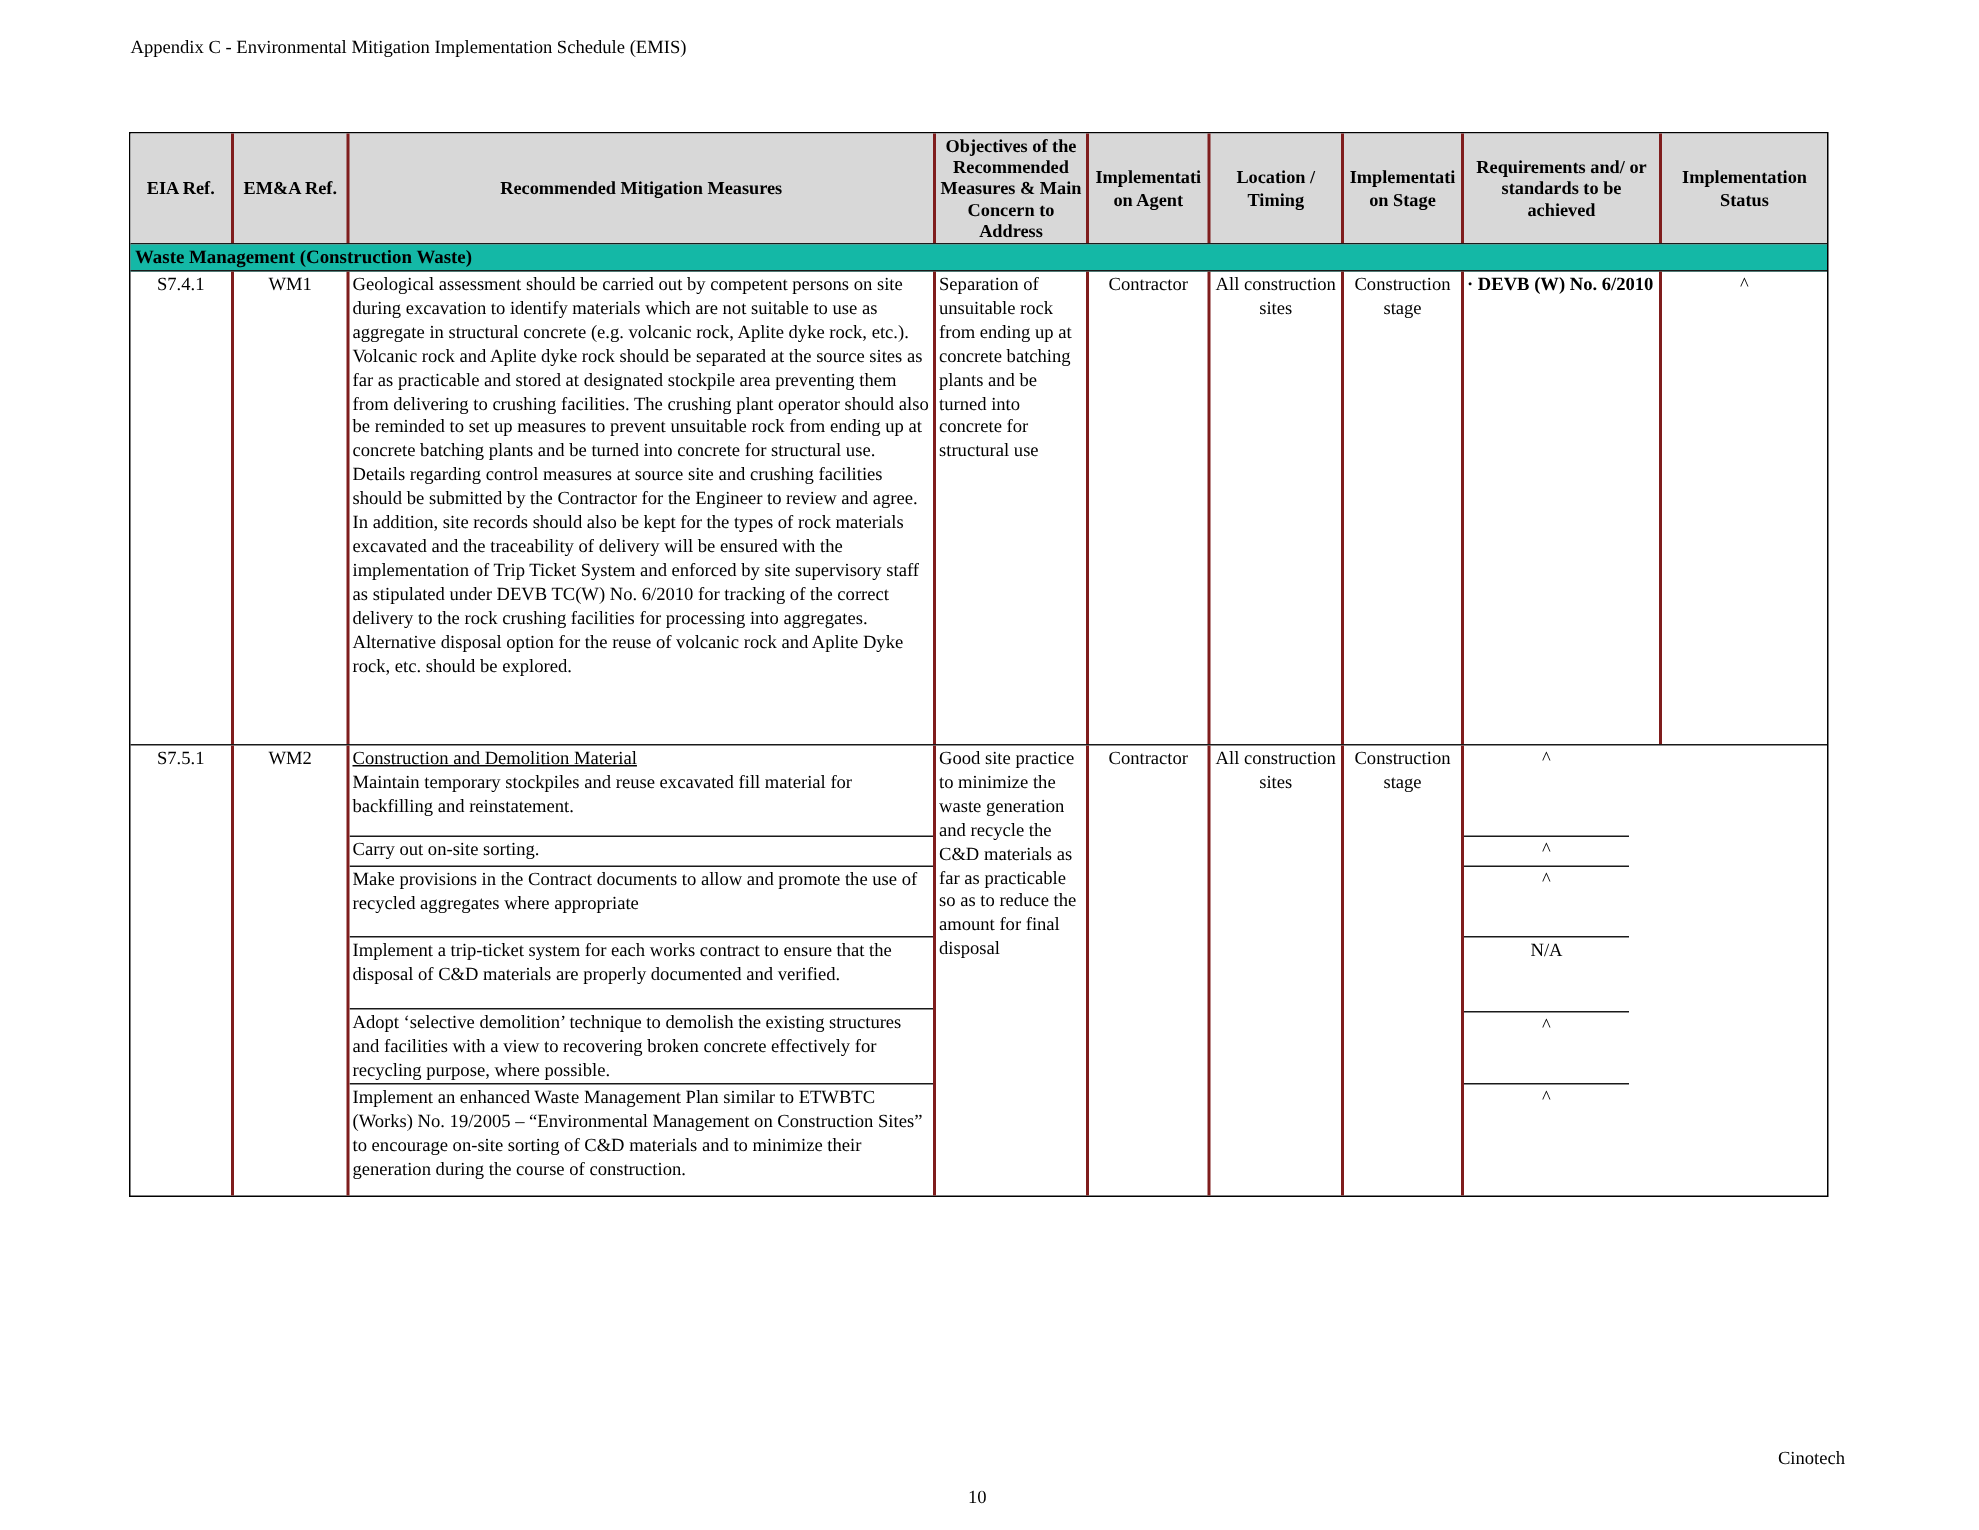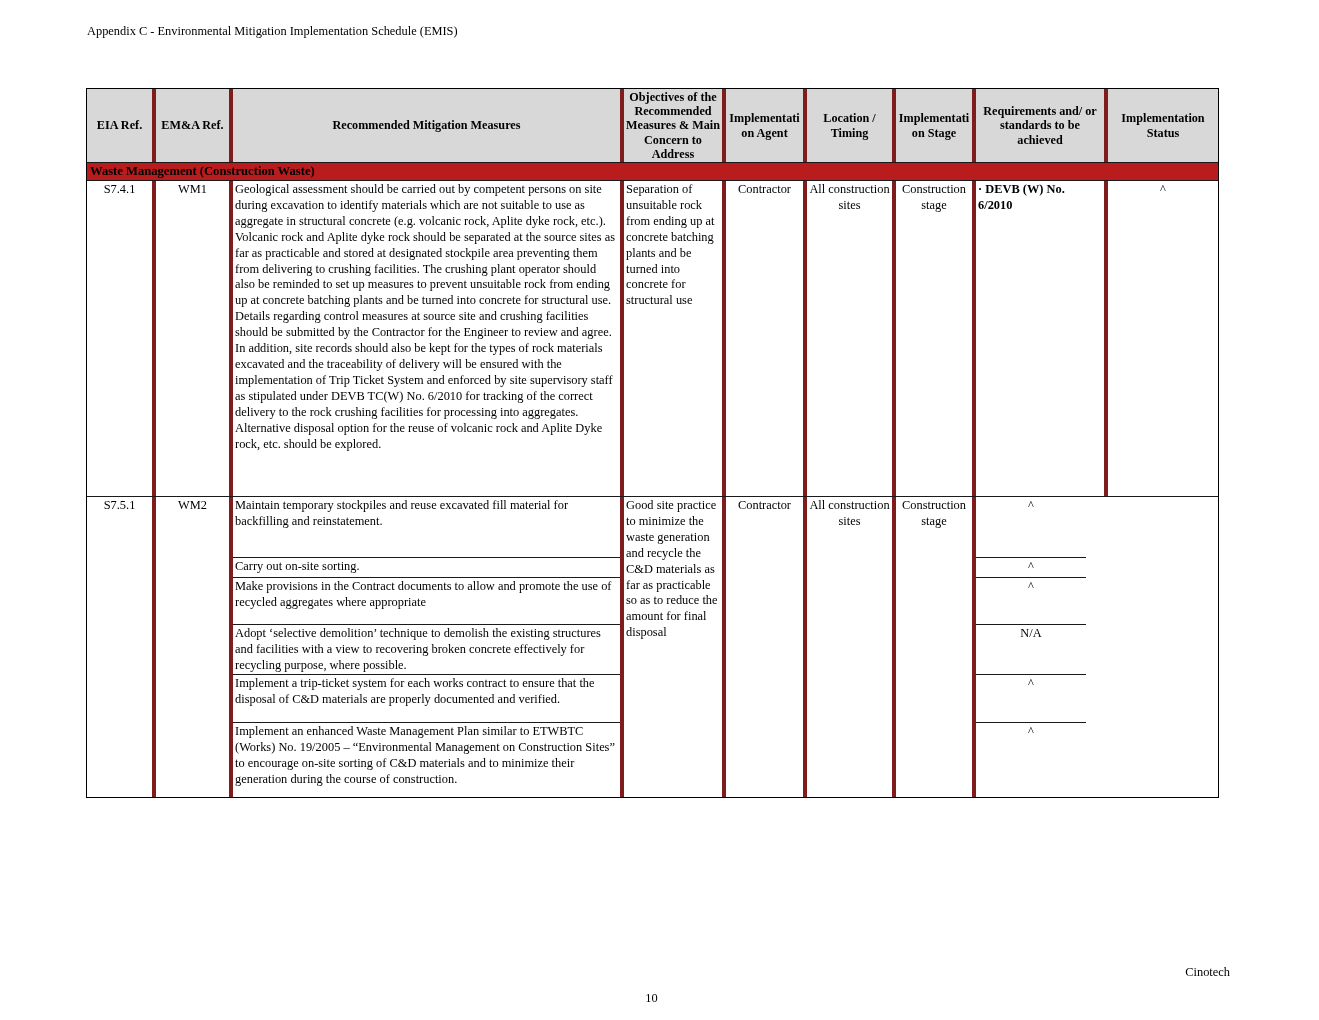--- a/index.html
+++ b/index.html
@@ -8,30 +8,30 @@
     font-family:"Liberation Serif","DejaVu Serif",serif;color:#000;
     -webkit-font-smoothing:antialiased;
   }
   .doc-title{position:absolute;left:87px;top:24px;font-size:12.4px;}
   .emis-table{
     position:absolute;left:86px;top:88px;border:1.5px solid #000;
     box-sizing:border-box;background:#fff;
   }
   .t-row{display:flex;border-bottom:1px solid #1a1a1a;box-sizing:border-box;}
   .t-row:last-child{border-bottom:none;}
-  .c{border-right:4px solid #7f1d1d;box-sizing:border-box;overflow:hidden;
+  .c{border-right:2px solid #7f1d1d;box-sizing:border-box;overflow:hidden;
      font-size:12.4px;line-height:15.9px;padding:1px 2px;}
   .c:last-child{border-right:none;}
   .w1{width:69px}.w2{width:77px}.w3{width:391px}.w4{width:102px}.w5{width:81px}
   .w6{width:89px}.w7{width:80px}.w8{width:132px}.w9{width:110px}
   .header-row{height:74px;background:#d8d8d8;}
   .header-row .c{display:flex;align-items:center;justify-content:center;
      font-weight:bold;font-size:12.2px;line-height:14.2px;text-align:center;}
   .header-row .c > div{width:100%;overflow-wrap:break-word;word-wrap:break-word;}
-  .section-row{height:18px;background:#b91c1c;}
+  .section-row{height:18px;background:#14b8a6;}
   .section-row .c{width:100%;font-weight:bold;font-size:12.6px;line-height:15px;
      padding:1px 3px;border-right:none;}
   .row1{height:316px;}
   .row2{height:300px;}
   .ctr{text-align:center;}
   .u{text-decoration:underline;}
   .subcol{padding:0;display:flex;flex-direction:column;}
   .sub{border-bottom:1px solid #1a1a1a;box-sizing:border-box;overflow:hidden;
      padding:1px 2px;font-size:12.4px;line-height:15.9px;}
   .sub:last-child{border-bottom:none;}
@@ -96,26 +96,27 @@
     </div>
     <div class="c w9 ctr">^</div>
   </div>
 
   <div class="t-row row2">
     <div class="c w1 ctr">S7.5.1</div>
     <div class="c w2 ctr">WM2</div>
 
     <div class="c w3 subcol">
       <div class="sub sh1">
+        <div class="u">Construction and Demolition Material</div>
         <div>Maintain temporary stockpiles and reuse excavated fill material for backfilling and reinstatement.</div>
       </div>
       <div class="sub sh2">Carry out on-site sorting.</div>
       <div class="sub sh3">Make provisions in the Contract documents to allow and promote the use of recycled aggregates where appropriate</div>
+      <div class="sub sh5">Implement a trip-ticket system for each works contract to ensure that the disposal of C&amp;D materials are properly documented and verified.</div>
       <div class="sub sh4">Adopt ‘selective demolition’ technique to demolish the existing structures and facilities with a view to recovering broken concrete effectively for recycling purpose, where possible.</div>
-      <div class="sub sh5">Implement a trip-ticket system for each works contract to ensure that the disposal of C&amp;D materials are properly documented and verified.</div>
       <div class="sub sh6">Implement an enhanced Waste Management Plan similar to ETWBTC (Works) No. 19/2005 – “Environmental Management on Construction Sites” to encourage on-site sorting of C&amp;D materials and to minimize their generation during the course of construction.</div>
     </div>
 
     <div class="c w4">Good site practice to minimize the waste generation and recycle the C&amp;D materials as far as practicable so as to reduce the amount for final disposal</div>
     <div class="c w5 ctr">Contractor</div>
     <div class="c w6 ctr">All construction sites</div>
     <div class="c w7 ctr">Construction stage</div>
 
     <div class="c w9 subcol">
       <div class="sub sh1 ctr">^</div>

